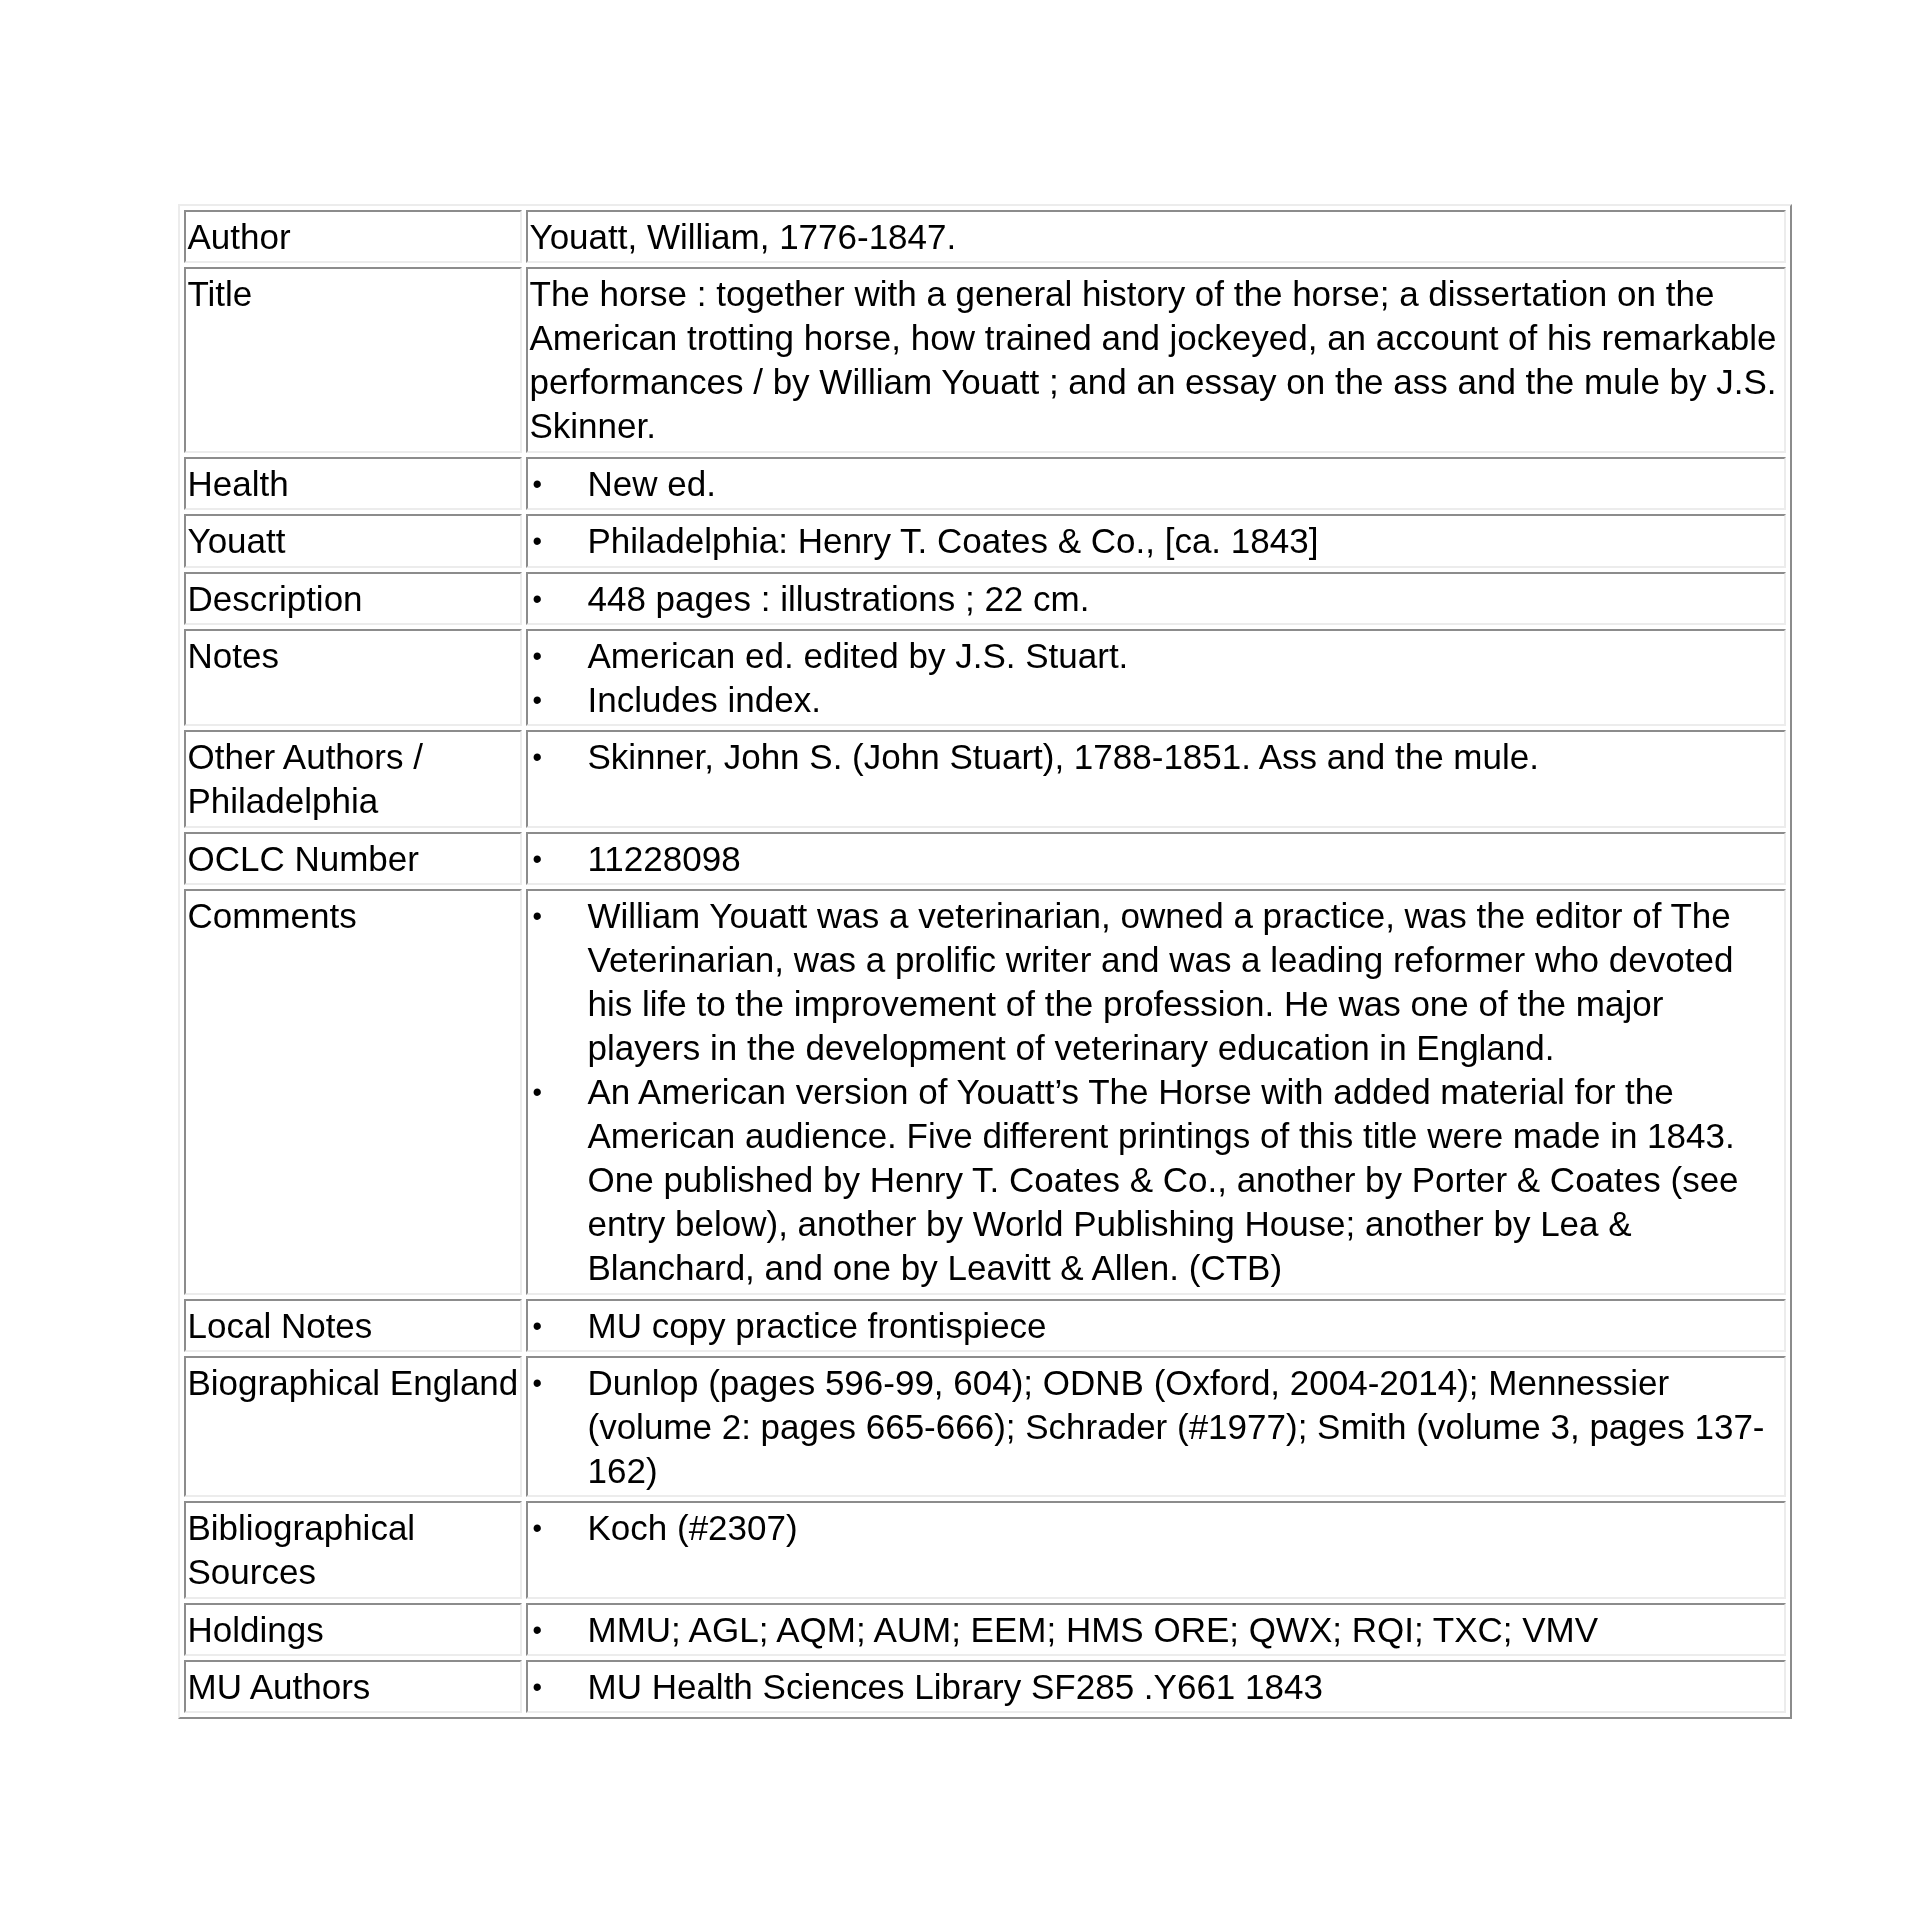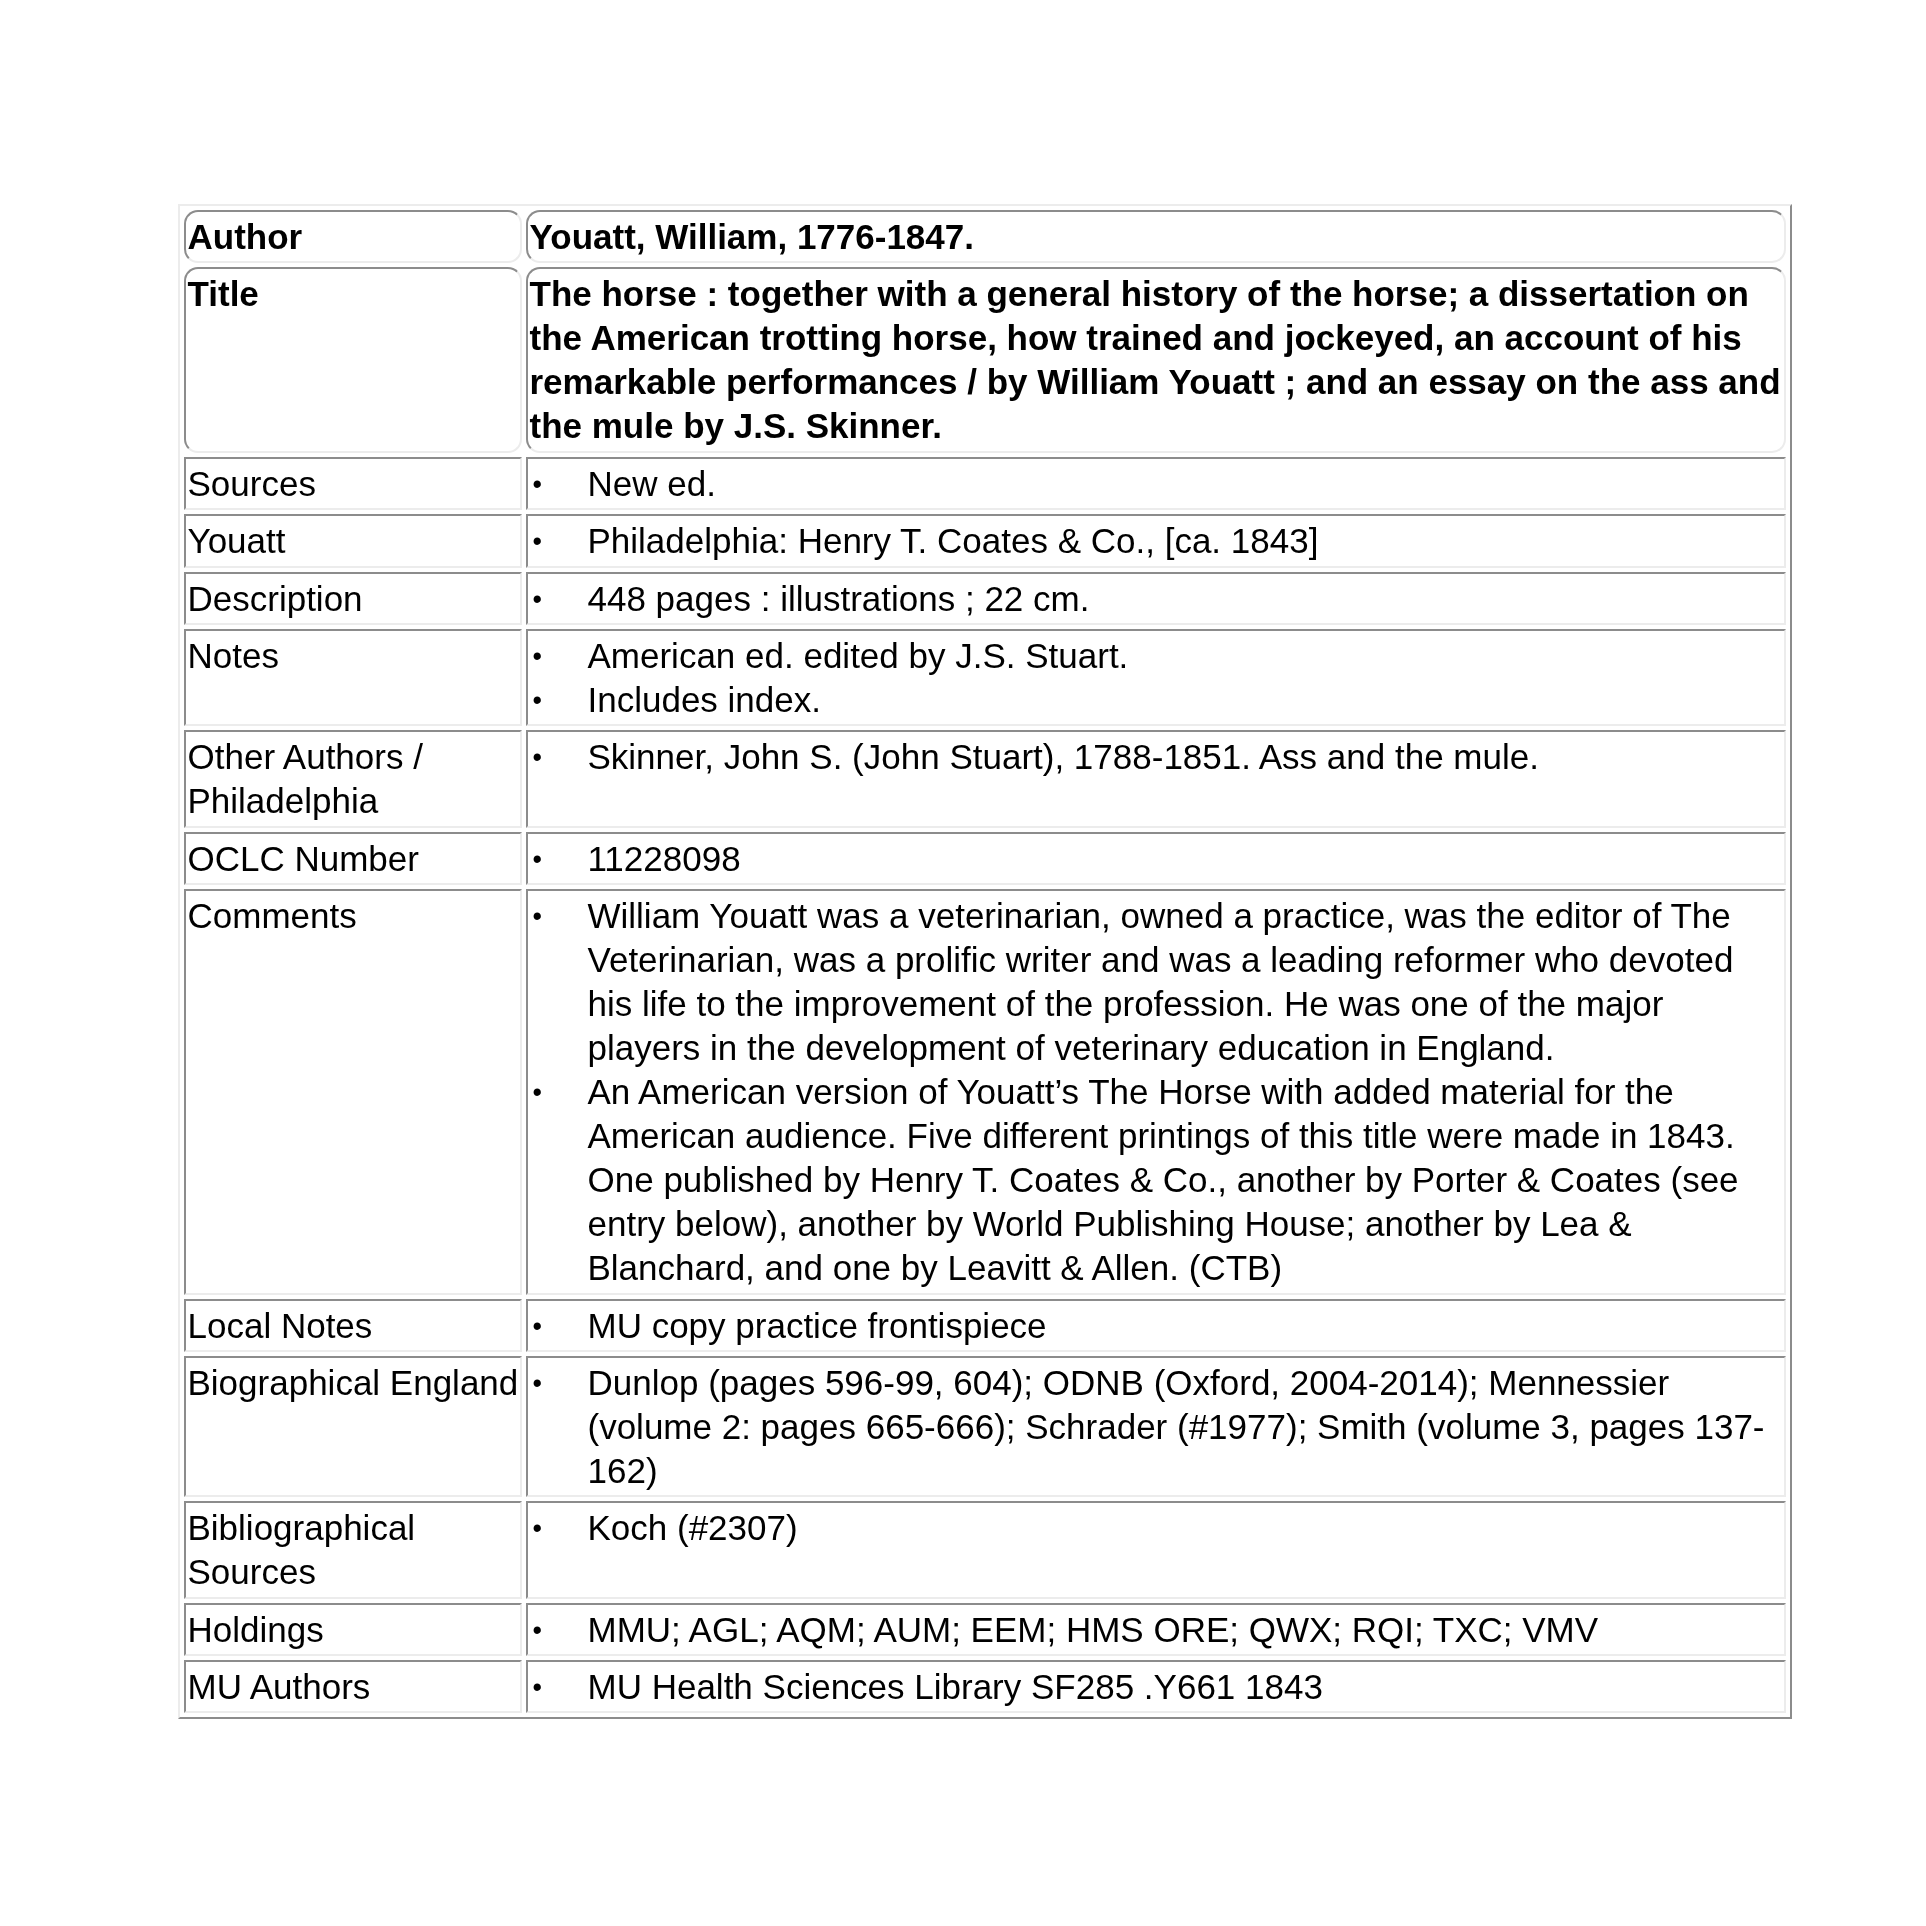--- a/index.html
+++ b/index.html
@@ -9,40 +9,40 @@
     position: absolute; left: 178px; top: 204px; width: 1614px;
     border-collapse: separate; border-spacing: 4.6px;
     border: 2.3px solid; border-color: #ececec #8c8c8c #8c8c8c #ececec;
     font-size: 35px; line-height: 44px;
   }
   table.record td {
     border: 2.3px solid; border-color: #8c8c8c #ececec #ececec #8c8c8c;
     vertical-align: top; padding: 3.1px 1.5px 2.3px 1.5px;
   }
   td.label { width: 331px; }
-  tr.bold td { font-weight: bold; border-radius: 14px; }
+  tr.bold td { font-weight: normal; }
   ul { margin: 0; padding: 0 0 0 58px; list-style: none; }
   li { position: relative; }
   li .bullet { position: absolute; left: -58px; top: 0; width: 15.4px; text-align: center; font-size: 27px; }
 </style>
 </head>
 <body>
 
 <table class="record">
   <tbody id="record-body">
       <tr class="bold">
         <td class="label">Author</td>
         <td>Youatt, William, 1776-1847.</td>
       </tr>
       <tr class="bold">
         <td class="label">Title</td>
         <td>The horse : together with a general history of the horse; a dissertation on the American trotting horse, how trained and jockeyed, an account of his remarkable performances / by William Youatt ; and an essay on the ass and the mule by J.S. Skinner.</td>
       </tr>
       <tr>
-        <td class="label">Sources</td>
+        <td class="label">Health</td>
         <td>
           <ul>
             <li><span class="bullet">•</span><span>New ed.</span></li>
           </ul>
         </td>
       </tr>
       <tr>
         <td class="label">Youatt</td>
         <td>
           <ul>

